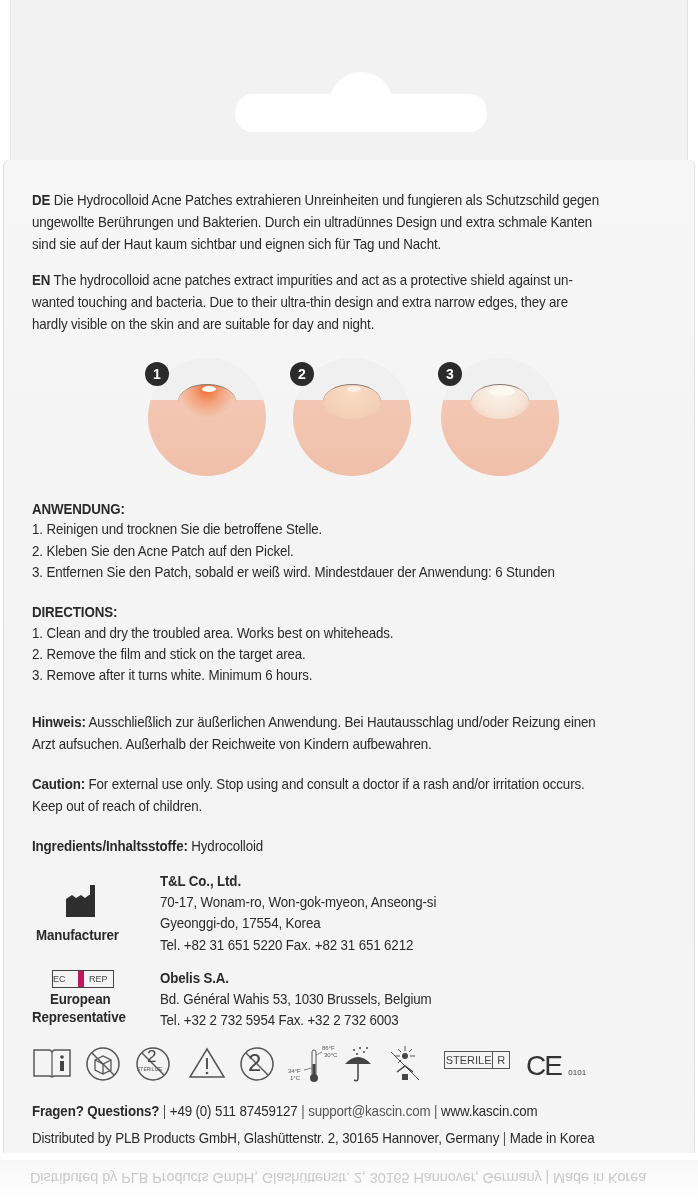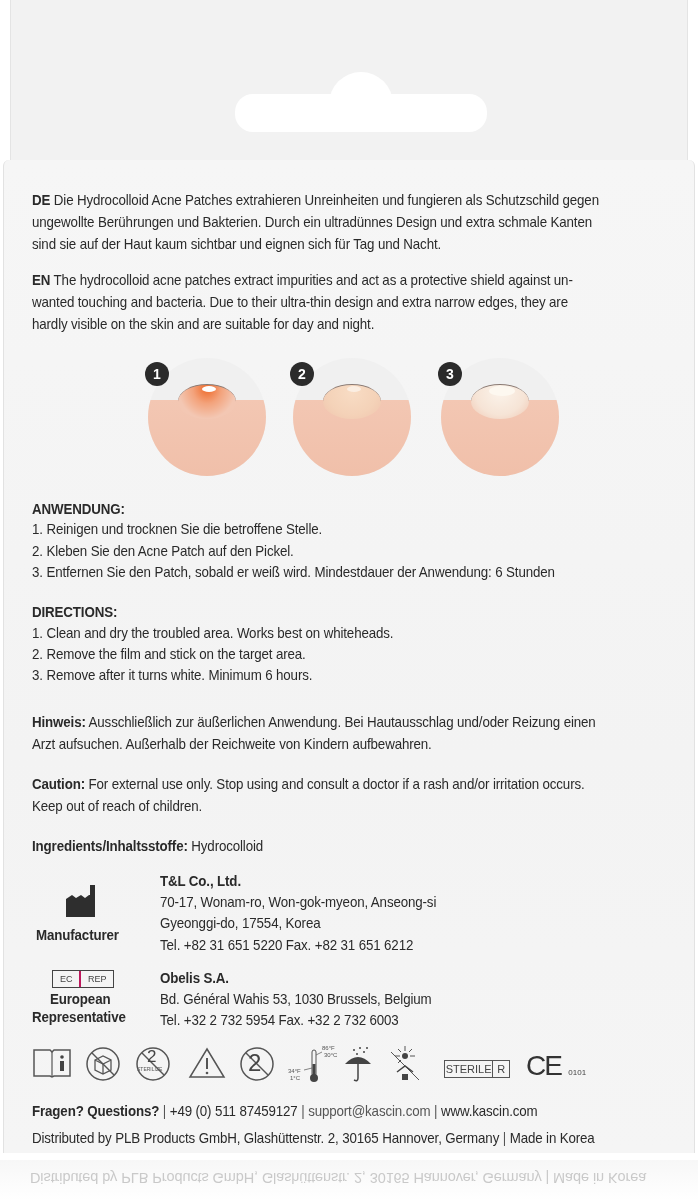--- a/index.html
+++ b/index.html
@@ -112,21 +112,21 @@
 <svg style="position:absolute;left:66px;top:885px" width="30" height="32" viewBox="0 0 30 32">
   <path d="M0 14 L6 10 L10 13 L15 10 L19 13 L23 10 L24 10 L24 0 L29 0 L29 32 L0 32 Z" fill="#2e2e2e"></path>
 </svg>
 <div class="txt b" style="left:36px;top:924px">Manufacturer</div>
 <div class="txt b" style="left:160px;top:870px">T&amp;L Co., Ltd.</div>
 <div class="txt" style="left:160px;top:891px">70-17, Wonam-ro, Won-gok-myeon, Anseong-si</div>
 <div class="txt" style="left:160px;top:912px">Gyeonggi-do, 17554, Korea</div>
 <div class="txt" style="left:160px;top:934px">Tel. +82 31 651 5220  Fax. +82 31 651 6212</div>
 
 <div style="position:absolute;left:52px;top:970px;width:60px;height:16px;border:1px solid #444;display:flex;font-size:9px;color:#444;font-family:'Liberation Sans',sans-serif;">
-  <span style="flex:1;text-align:center;line-height:16px;border-right:2px solid #be185d">EC</span>
+  <span style="flex:1;text-align:left;line-height:16px;border-right:6px solid #be185d">EC</span>
   <span style="flex:1.2;text-align:center;line-height:16px">REP</span>
 </div>
 <div class="txt b" style="left:50px;top:990px;line-height:18px">European</div>
 <div class="txt b" style="left:32px;top:1008px;line-height:18px">Representative</div>
 <div class="txt b" style="left:160px;top:967px">Obelis S.A.</div>
 <div class="txt" style="left:160px;top:988px">Bd. Général Wahis 53, 1030 Brussels, Belgium</div>
 <div class="txt" style="left:160px;top:1009px">Tel. +32 2 732 5954  Fax. +32 2 732 6003</div>
 
 <div class="icons">
   <svg class="ico" style="left:0" width="40" height="32" viewBox="0 0 40 32">
@@ -189,21 +189,21 @@
         <line x1="8" y1="10" x2="13" y2="10"></line>
         <line x1="23" y1="10" x2="28" y2="10"></line>
       <line x1="11" y1="3" x2="14" y2="6"></line>
         <line x1="25" y1="3" x2="22" y2="6"></line>
         <line x1="11" y1="17" x2="14" y2="14"></line>
       <line x1="4" y1="6" x2="32" y2="34"></line>
     </g>
     <path d="M10 26 L18 20 L26 26" fill="none" stroke="#444" stroke-width="1.5"></path>
     <rect x="15" y="28" width="6" height="6" fill="#444"></rect>
   </svg>
-  <div class="ico" style="left:412px;top:14px;width:64px;height:16px;border:1px solid #555;display:flex;font-size:11px;color:#444;font-family:'Liberation Sans',sans-serif">
+  <div class="ico" style="left:412px;top:5px;width:64px;height:16px;border:1px solid #555;display:flex;font-size:11px;color:#444;font-family:'Liberation Sans',sans-serif">
     <span style="flex:3;text-align:center;line-height:16px;border-right:1px solid #555">STERILE</span>
     <span style="flex:1;text-align:center;line-height:16px">R</span>
   </div>
   <div class="ico" style="left:494px;top:4px;white-space:nowrap">
     <span style="font-size:28px;color:#333;font-family:'Liberation Sans',sans-serif;letter-spacing:-2px">CE</span>
     <span style="font-size:8px;color:#444;font-family:'Liberation Sans',sans-serif;margin-left:3px">0101</span>
   </div>
 </div>
 
 <div class="txt" style="top:1100px">

